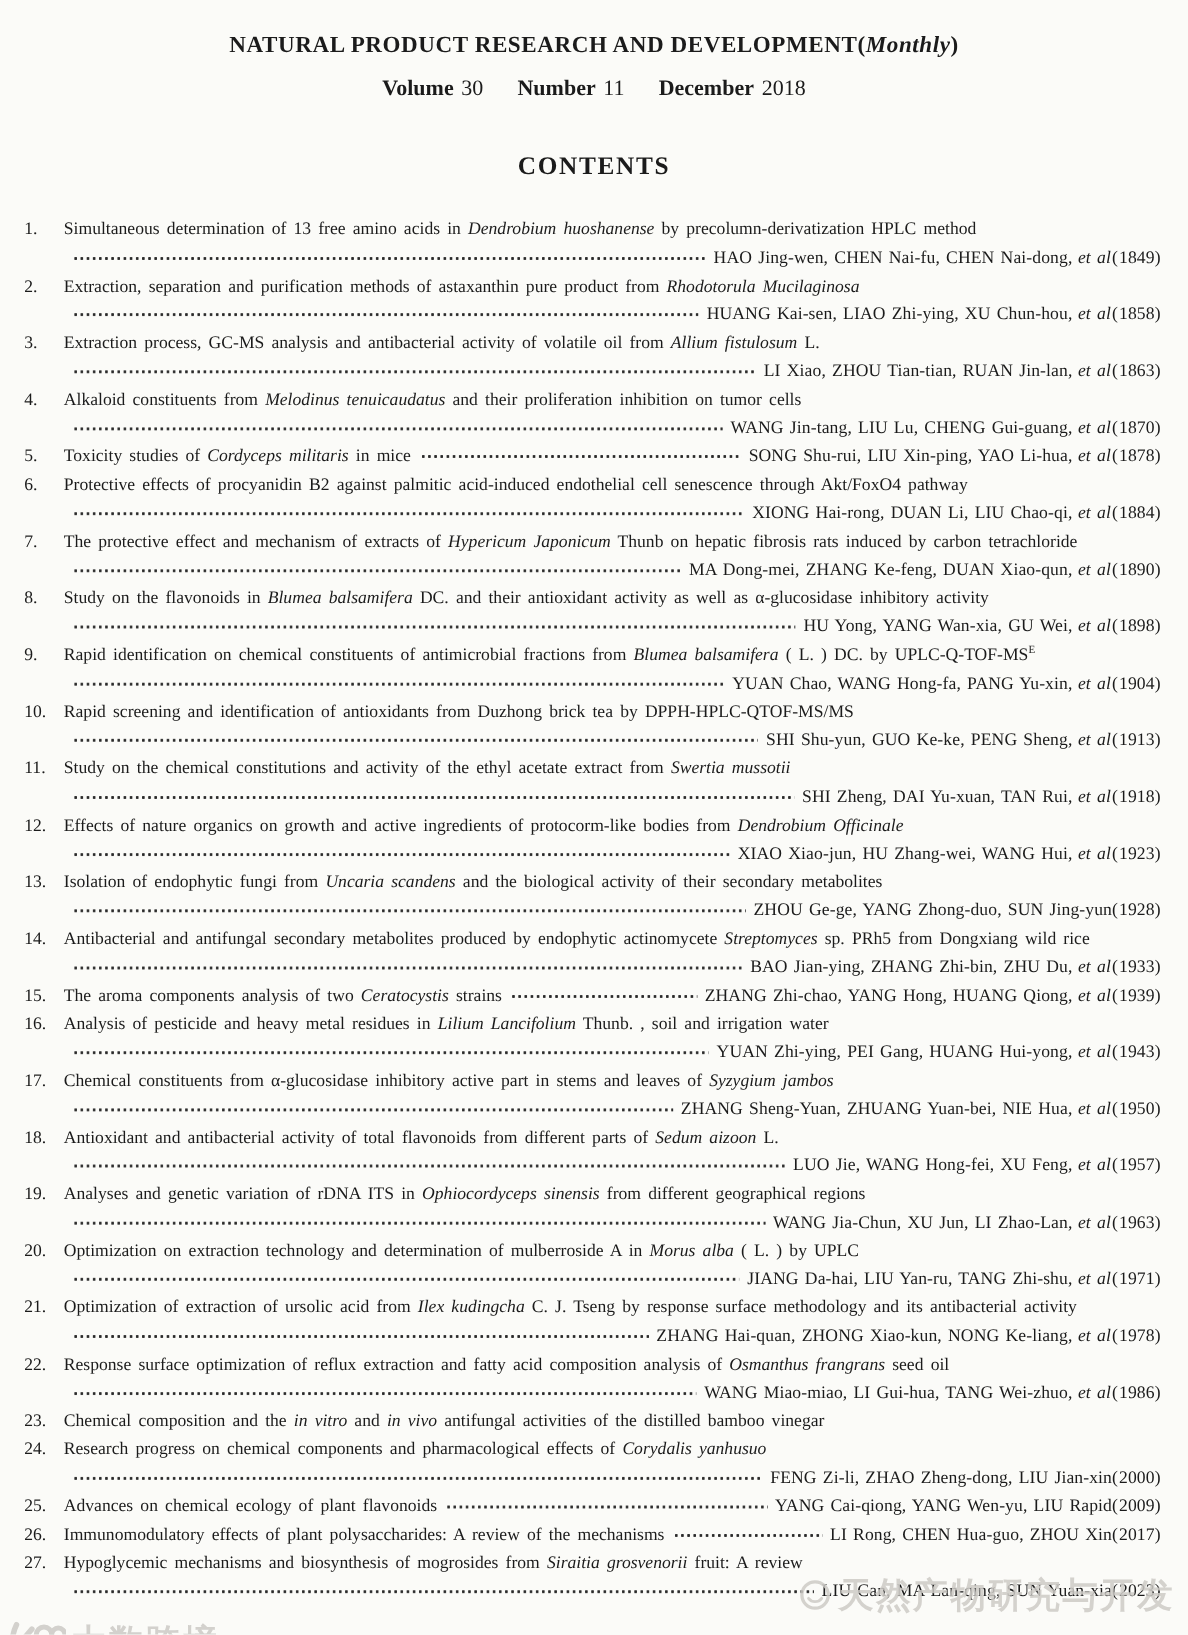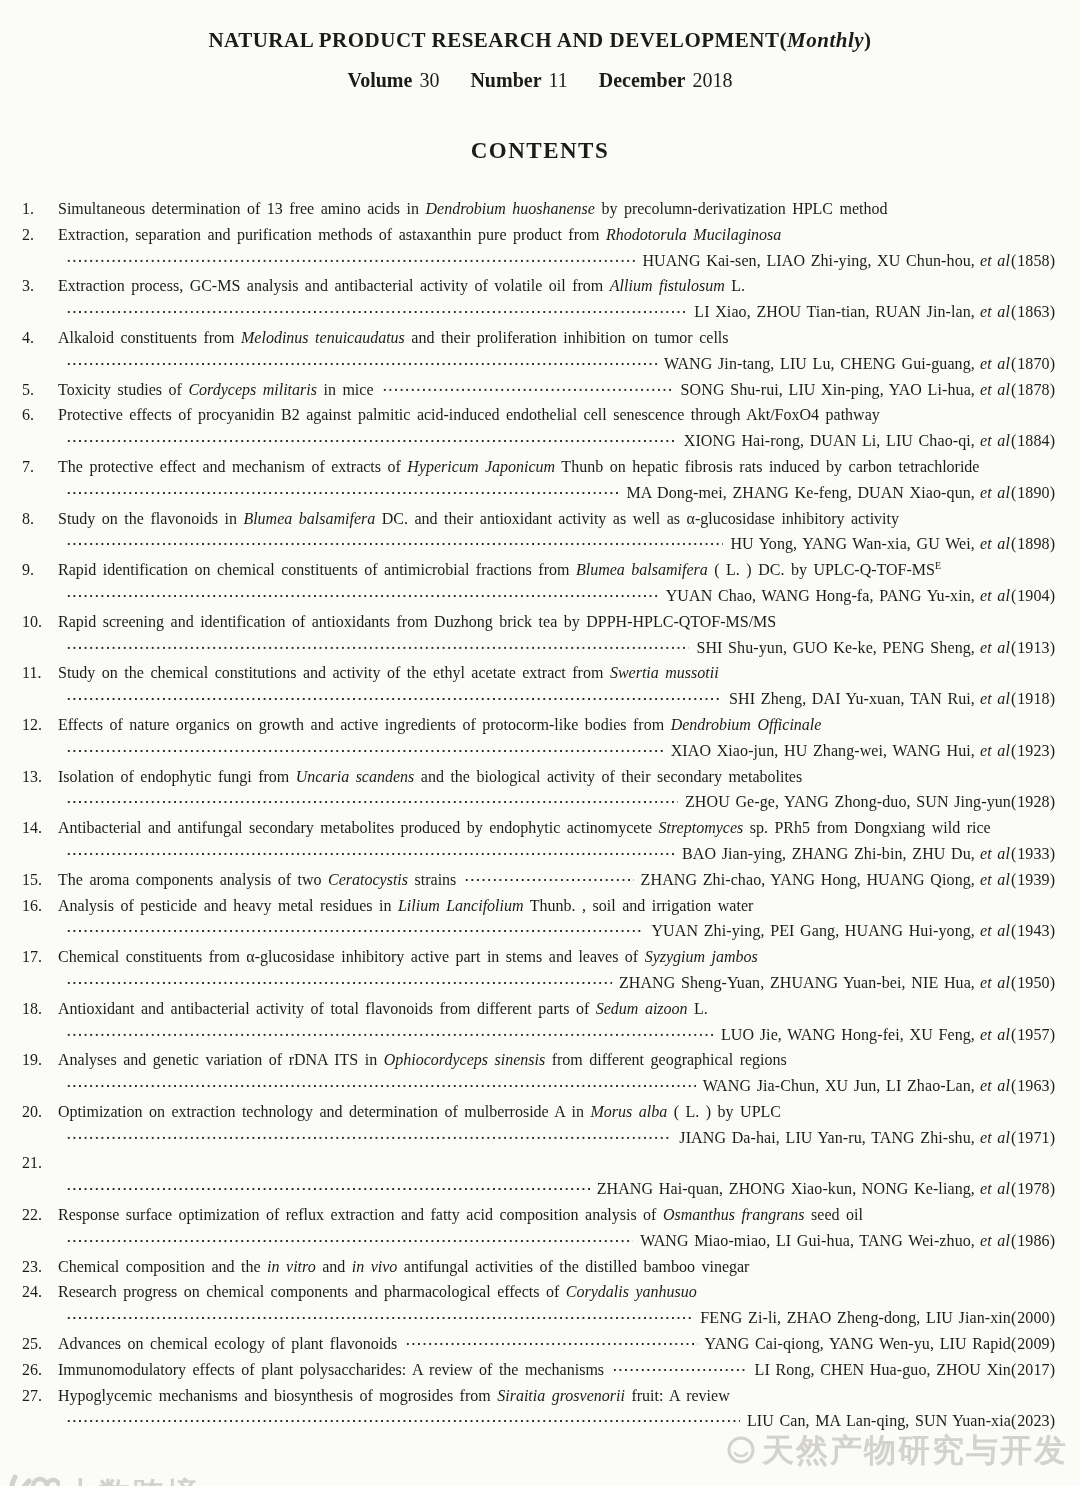--- a/index.html
+++ b/index.html
@@ -109,20 +109,21 @@
   </header>
 
   <main id="toc" class="toc">
       <div class="entry">
         <div class="line">
           <span class="num">1.</span>
           <span class="title"><span>Simultaneous determination of 13 free amino acids in </span><i>Dendrobium huoshanense</i><span> by precolumn-derivatization HPLC method</span></span>
         </div>
         <div class="line cont">
           <span class="dots"></span>
+          <span class="authors"><span class="auth">HAO Jing-wen, CHEN Nai-fu, CHEN Nai-dong,</span><i class="etal">et al</i><span class="paren-pg">(</span><span class="page">1849</span><span class="paren-pg">)</span></span>
         </div>
       </div>
       <div class="entry">
         <div class="line">
           <span class="num">2.</span>
           <span class="title"><span>Extraction, separation and purification methods of astaxanthin pure product from </span><i>Rhodotorula Mucilaginosa</i></span>
         </div>
         <div class="line cont">
           <span class="dots"></span>
           <span class="authors"><span class="auth">HUANG Kai-sen, LIAO Zhi-ying, XU Chun-hou,</span><i class="etal">et al</i><span class="paren-pg">(</span><span class="page">1858</span><span class="paren-pg">)</span></span>
@@ -300,20 +301,21 @@
           <span class="title"><span>Optimization on extraction technology and determination of mulberroside A in </span><i>Morus alba</i><span> ( L. ) by UPLC</span></span>
         </div>
         <div class="line cont">
           <span class="dots"></span>
           <span class="authors"><span class="auth">JIANG Da-hai, LIU Yan-ru, TANG Zhi-shu,</span><i class="etal">et al</i><span class="paren-pg">(</span><span class="page">1971</span><span class="paren-pg">)</span></span>
         </div>
       </div>
       <div class="entry">
         <div class="line">
           <span class="num">21.</span>
+          <span class="title"><span>Optimization of extraction of ursolic acid from </span><i>Ilex kudingcha</i><span> C. J. Tseng by response surface methodology and its antibacterial activity</span></span>
         </div>
         <div class="line cont">
           <span class="dots"></span>
           <span class="authors"><span class="auth">ZHANG Hai-quan, ZHONG Xiao-kun, NONG Ke-liang,</span><i class="etal">et al</i><span class="paren-pg">(</span><span class="page">1978</span><span class="paren-pg">)</span></span>
         </div>
       </div>
       <div class="entry">
         <div class="line">
           <span class="num">22.</span>
           <span class="title"><span>Response surface optimization of reflux extraction and fatty acid composition analysis of </span><i>Osmanthus frangrans</i><span> seed oil</span></span>

